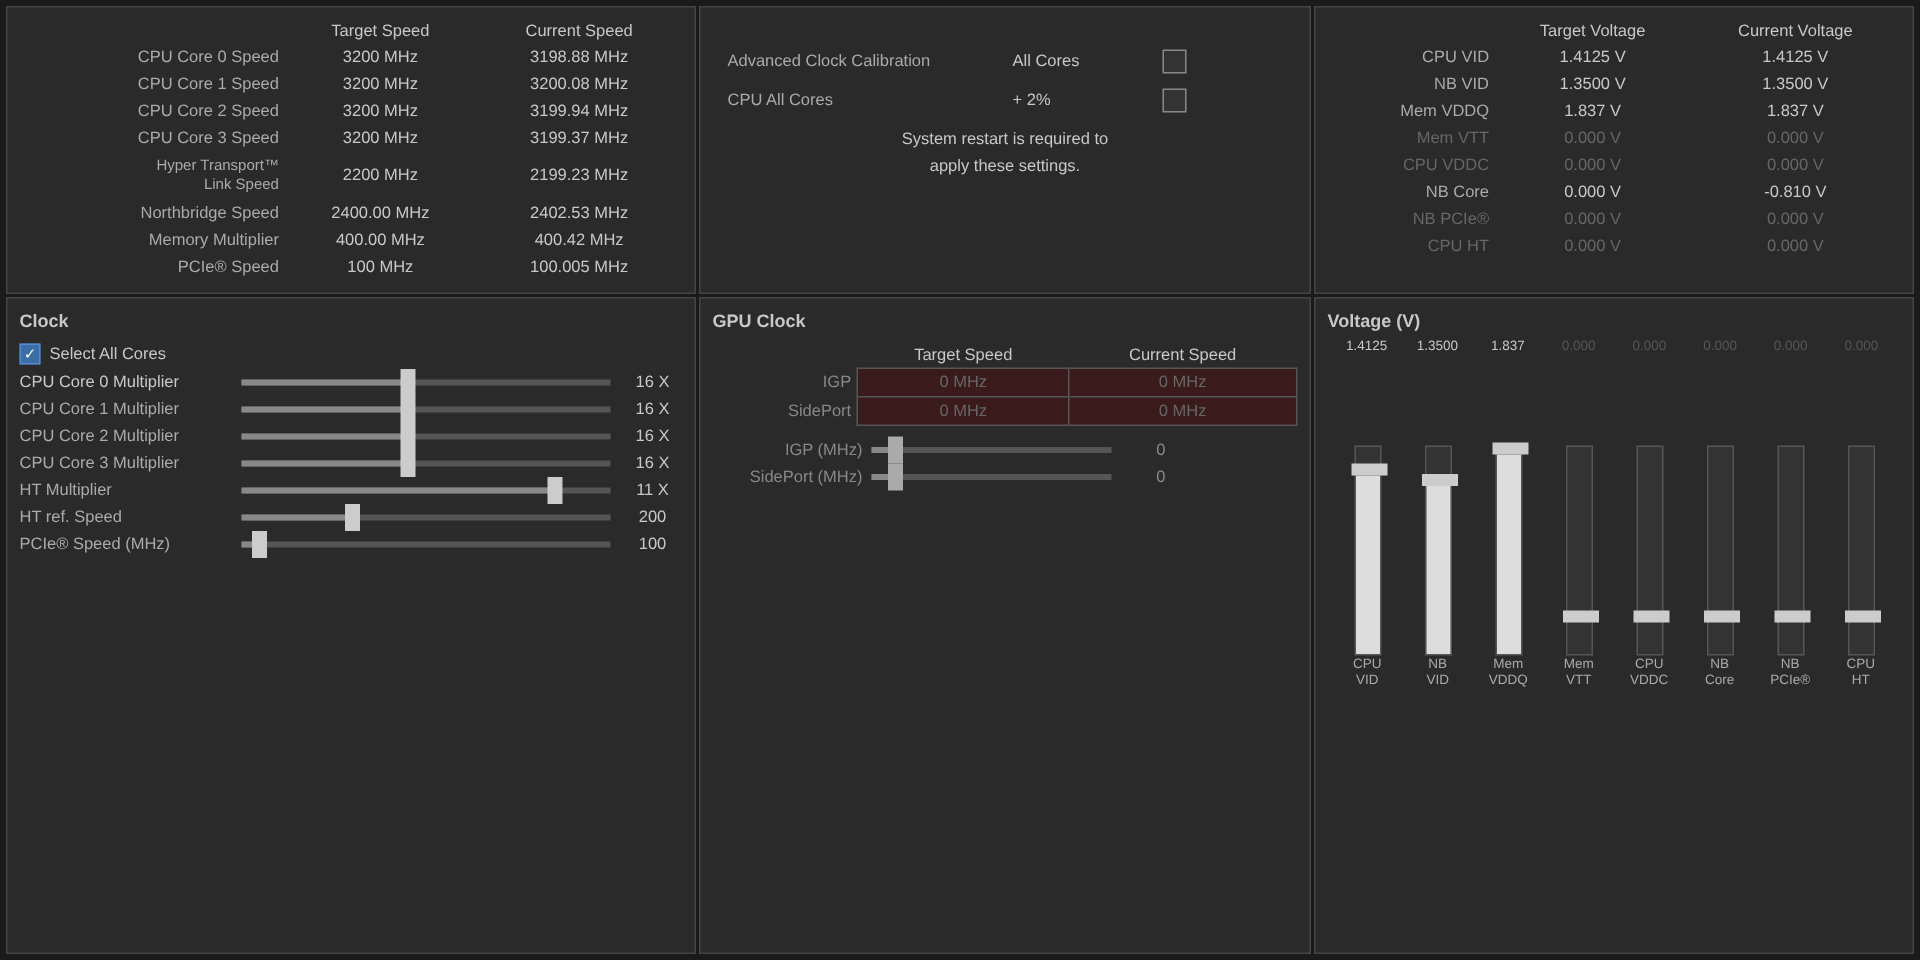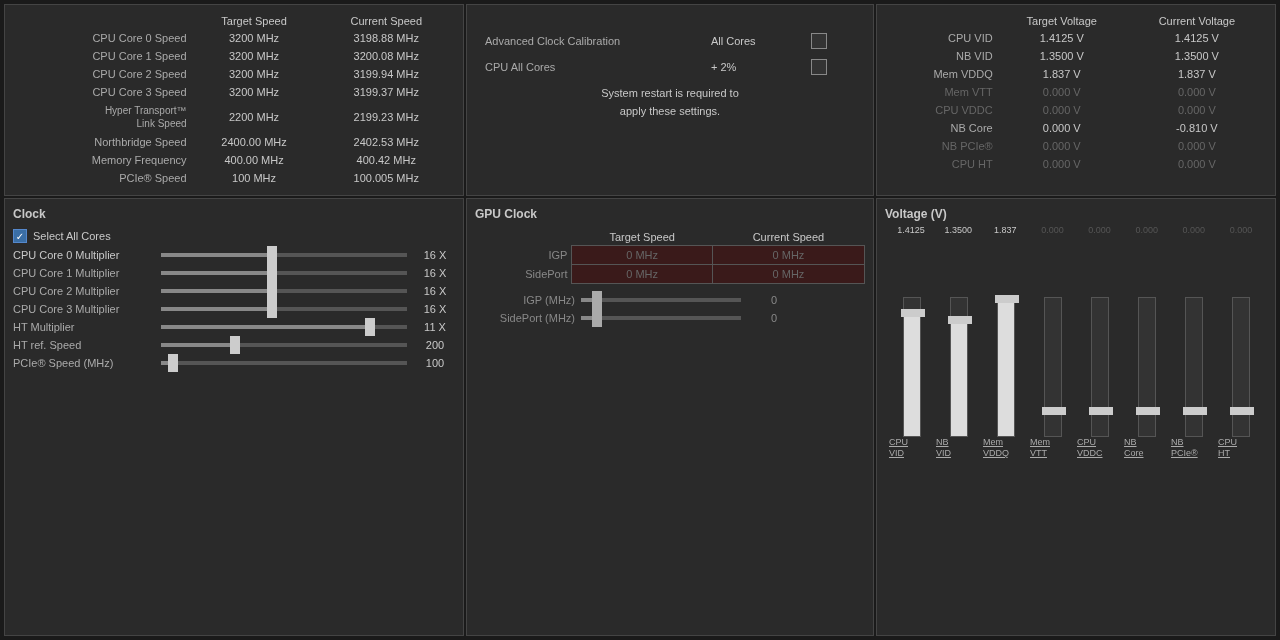--- a/index.html
+++ b/index.html
@@ -110,21 +110,20 @@
     }
     .calib-label {
       color: #aaa;
       width: 190px;
       font-size: 11px;
     }
     .calib-value {
       color: #c8c8c8;
       width: 100px;
       font-size: 11px;
-      margin-left: 36px;
     }
     .calib-checkbox {
       width: 16px;
       height: 16px;
       border: 1px solid #888;
       background: #333;
       display: inline-block;
     }
     .restart-msg {
       color: #c8c8c8;
@@ -299,24 +298,24 @@
       font-weight: bold;
       margin-bottom: 4px;
     }
     .volt-labels-row {
       display: flex;
       gap: 2px;
       padding: 0 4px;
     }
     .volt-lbl-item {
       flex: 1;
+      text-align: center;
       font-size: 9px;
       color: #aaa;
       line-height: 1.2;
-      text-decoration: underline;
     }
 
     .hyper-label {
       font-size: 10px;
       line-height: 1.3;
     }
   </style>
 </head>
 <body>
 
@@ -356,21 +355,21 @@
     <td style="text-align:right"><span class="hyper-label">Hyper Transport™<br>Link Speed</span></td>
     <td>2200 MHz</td>
     <td>2199.23 MHz</td>
   </tr>
           <tr>
     <td style="text-align:right">Northbridge Speed</td>
     <td>2400.00 MHz</td>
     <td>2402.53 MHz</td>
   </tr>
           <tr>
-    <td style="text-align:right">Memory Frequency</td>
+    <td style="text-align:right">Memory Multiplier</td>
     <td>400.00 MHz</td>
     <td>400.42 MHz</td>
   </tr>
           <tr>
     <td style="text-align:right">PCIe® Speed</td>
     <td>100 MHz</td>
     <td>100.005 MHz</td>
   </tr>
         </tbody>
     </table>

